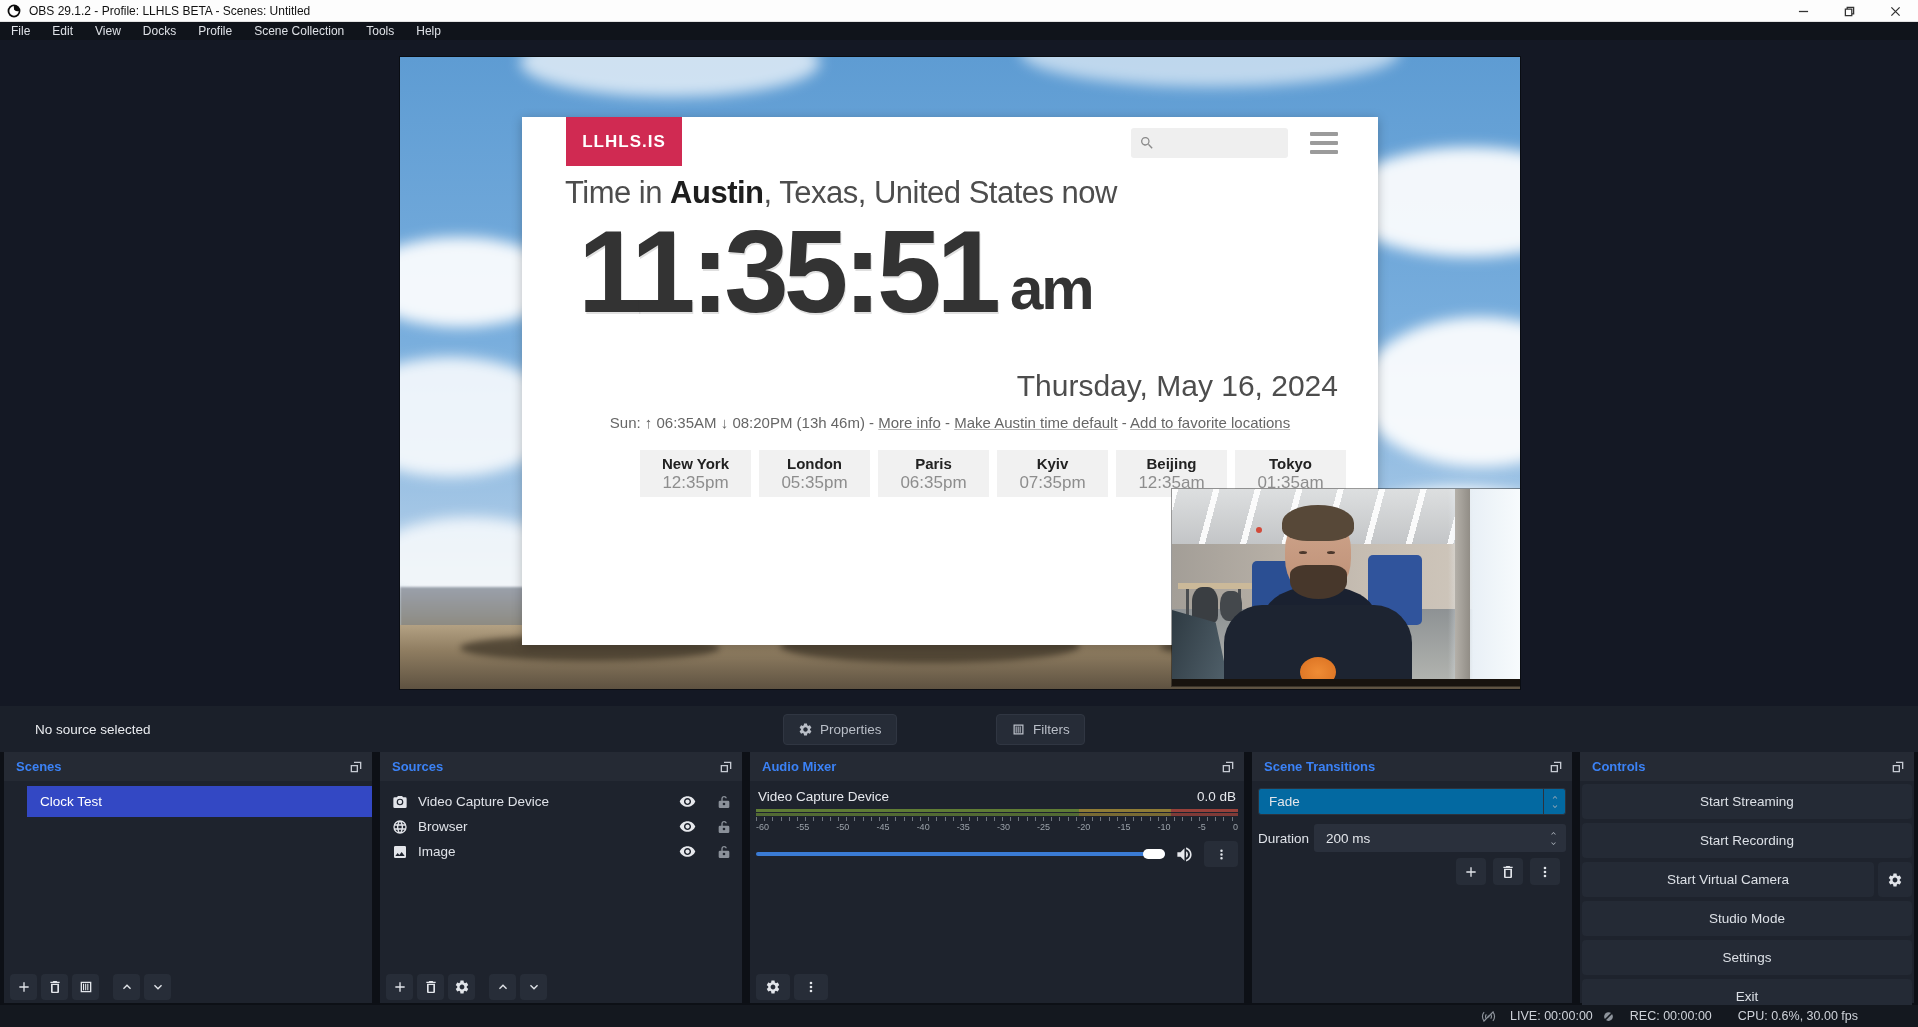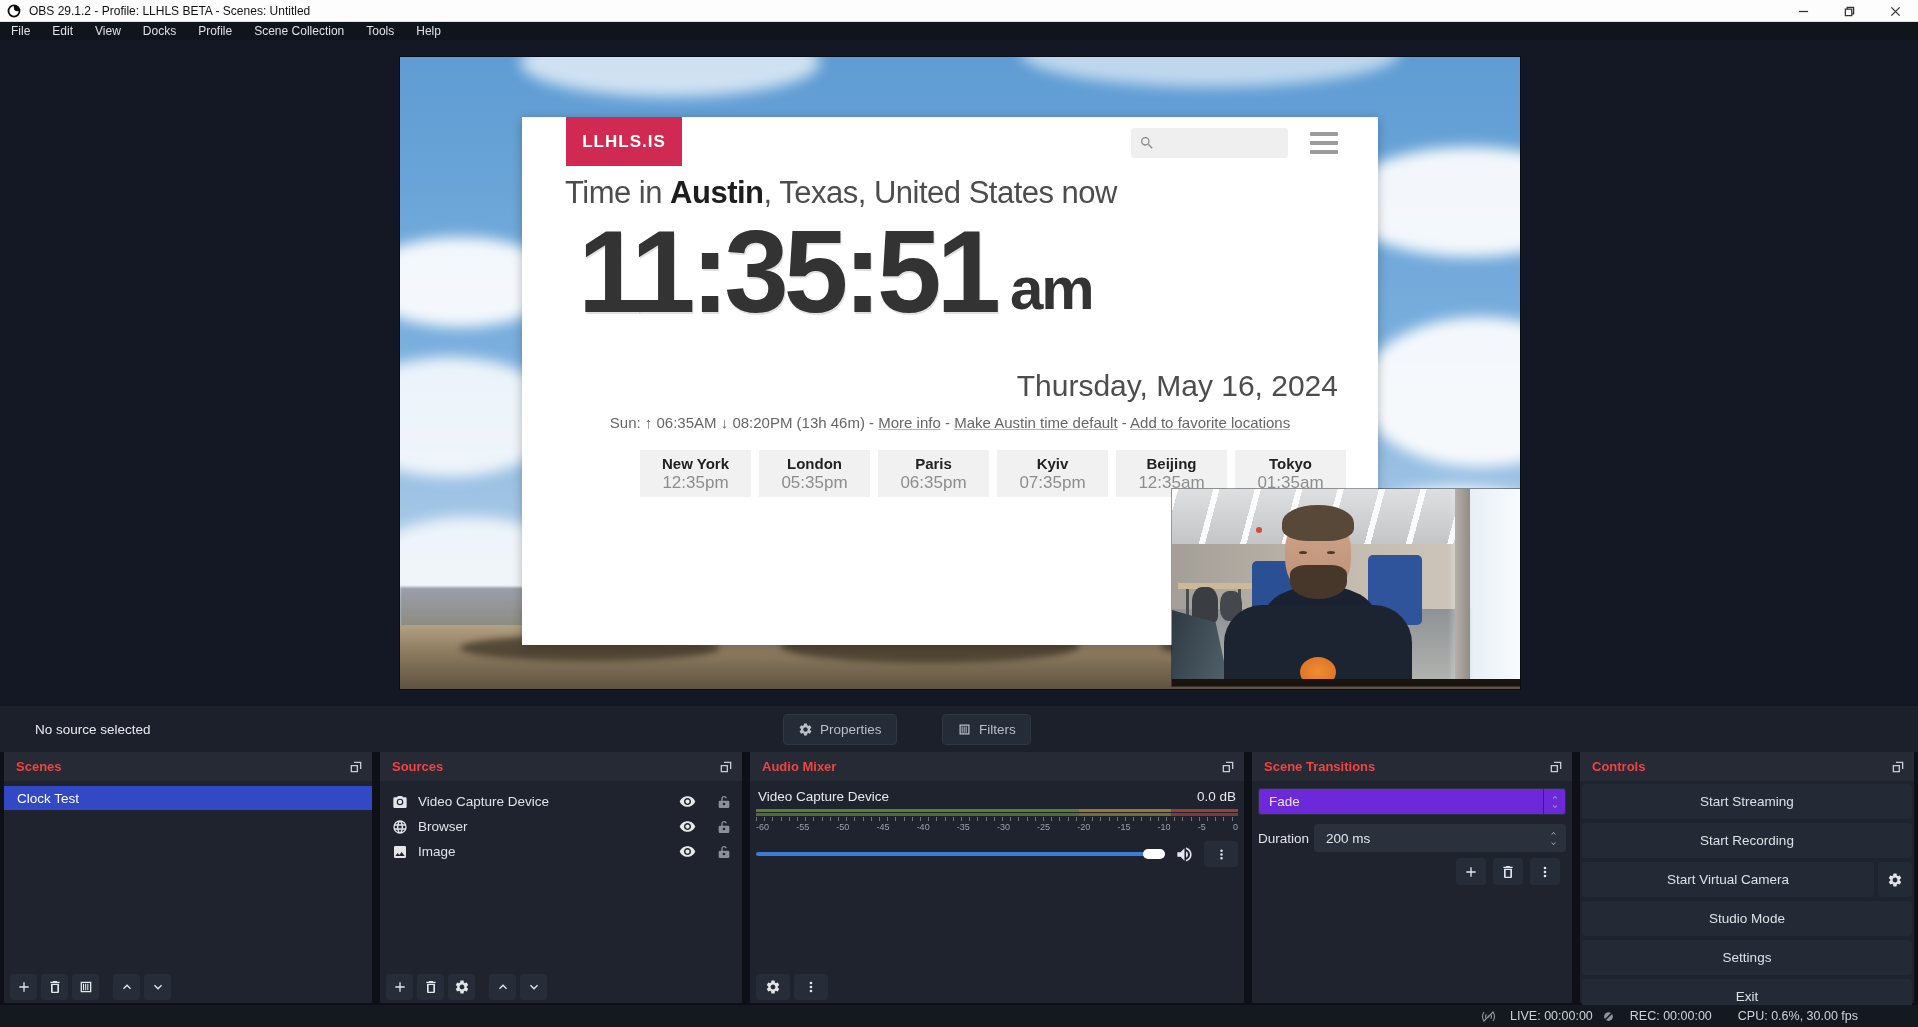--- a/index.html
+++ b/index.html
@@ -85,35 +85,35 @@
   .wc-beard { position:absolute; left:118px; top:76px; width:57px; height:34px; background:#47372b; border-radius:28% 28% 50% 50%; }
   .wc-logo { position:absolute; left:128px; top:168px; width:36px; height:30px; background:radial-gradient(#ef8c35,#d96f20); border-radius:50%; }
   .wc-desk { position:absolute; left:0; bottom:0; width:100%; height:7px; background:#18130e; }
 
   
   .selbar { position:absolute; left:0; top:706px; width:1918px; height:46px; background:#1b202a; display:flex; align-items:center; }
   .sel-status { color:#e9ebef; font-size:13.5px; margin-left:35px; }
   .sel-btn { height:31px; background:#262c37; border:1px solid #303642; border-radius:4px; color:#b9bec7; font-size:13.5px; display:flex; align-items:center; gap:7px; padding:7px 14px; cursor:default; }
   .sel-btn svg { width:15px; height:15px; fill:#b9bec7; }
   .btn-properties { position:absolute; left:783px; }
-  .btn-filters { position:absolute; left:942px; }
+  .btn-filters { position:absolute; left:996px; }
 
   
   .docks { position:absolute; left:0; top:752px; width:1918px; height:253px; background:#0d1016; }
   .dock { position:absolute; top:0; height:251px; background:#1e232d; display:flex; flex-direction:column; }
   .dock-header { height:29px; background:#252a34; display:flex; align-items:center; justify-content:space-between; padding:0 8px 0 12px; flex:0 0 auto; }
-  .dock-title { color:#ef4444; font-size:13px; font-weight:bold; }
+  .dock-title { color:#3b82f6; font-size:13px; font-weight:bold; }
   .popout { width:16px; height:16px; fill:#c6cad2; cursor:default; }
   .dock-scenes { left:4px; width:368px; }
   .dock-sources { left:380px; width:362px; }
   .dock-mixer { left:750px; width:494px; }
   .dock-transitions { left:1252px; width:320px; }
   .dock-controls { left:1580px; width:334px; }
 
-  .scene-item { height:24px; display:flex; align-items:center; padding-left:13px; color:#dfe2e8; font-size:13.5px; margin-top:0; }
+  .scene-item { height:31px; display:flex; align-items:center; padding-left:13px; color:#dfe2e8; font-size:13.5px; margin-top:0;margin-left:23px; }
   .scene-item.selected { background:#3348c4; color:#fff; }
   .scene-list { margin-top:5px; }
 
   .source-row { height:26px; display:flex; align-items:center; padding:0 10px 0 12px; color:#dfe2e8; font-size:13.5px; gap:10px; }
   .source-row .src-icon { width:16px; height:16px; fill:#e3e5ea; flex:0 0 auto; }
   .source-row .spacer { flex:1; }
   .source-row .eye { width:17px; height:17px; fill:#e6e8ec; }
   .source-row .lock { width:16px; height:16px; fill:#8a9099; margin-left:10px; }
   .source-list { margin-top:8px; display:flex; flex-direction:column; gap:0; }
   .source-list .source-row { height:25px; }
@@ -132,21 +132,21 @@
   .meter-ticks { height:4px; margin-top:1px; background:repeating-linear-gradient(90deg,#6f757e 0 1px, transparent 1px 8.2px); }
   .meter-scale { display:flex; justify-content:space-between; color:#9aa1a9; font-size:9px; margin-top:1px; }
   .slider-row { display:flex; align-items:center; margin-top:9px; gap:10px; }
   .vol-track { position:relative; width:410px; height:4px; border-radius:2px; background:#3a7bd5; }
   .vol-handle { position:absolute; right:0; top:-3px; width:22px; height:10px; background:#fff; border-radius:5px; }
   .speaker { width:19px; height:19px; fill:#e6e8ec; }
   .mix-kebab { width:34px; height:26px; background:#272d38; border-radius:4px; display:flex; align-items:center; justify-content:center; }
   .mix-kebab svg { width:15px; height:15px; fill:#e2e5ea; }
 
   
-  .combo { position:absolute; left:6px; top:36px; width:308px; height:27px; background:#6d28d9; border:1px solid #2c323d; border-radius:3px; display:flex; align-items:center; color:#e2e5ea; font-size:13.5px; }
+  .combo { position:absolute; left:6px; top:36px; width:308px; height:27px; background:#0369a1; border:1px solid #2c323d; border-radius:3px; display:flex; align-items:center; color:#e2e5ea; font-size:13.5px; }
   .combo-label { padding-left:10px; flex:1; }
   .combo-arrows { width:22px; height:100%; border-left:1px solid #2c323d; display:flex; flex-direction:column; align-items:center; justify-content:center; }
   .combo-arrows svg { width:12px; height:9px; fill:#aab0b9; }
   .dur-row { position:absolute; left:6px; top:72px; width:308px; height:28px; display:flex; align-items:center; }
   .dur-label { color:#dfe2e8; font-size:13.5px; width:56px; }
   .spinbox { position:relative; flex:1; height:28px; background:#2a303c; border-radius:3px; color:#e2e5ea; font-size:13.5px; display:flex; align-items:center; padding-left:12px; }
   .spin-arrows { position:absolute; right:6px; top:0; height:100%; display:flex; flex-direction:column; justify-content:center; gap:1px; }
   .spin-arrows svg { width:13px; height:9px; fill:#aab0b9; }
   .trans-btns { position:absolute; right:12px; top:106px; display:flex; gap:7px; }
   .trans-btns .tool-btn { width:30px; height:27px; }

